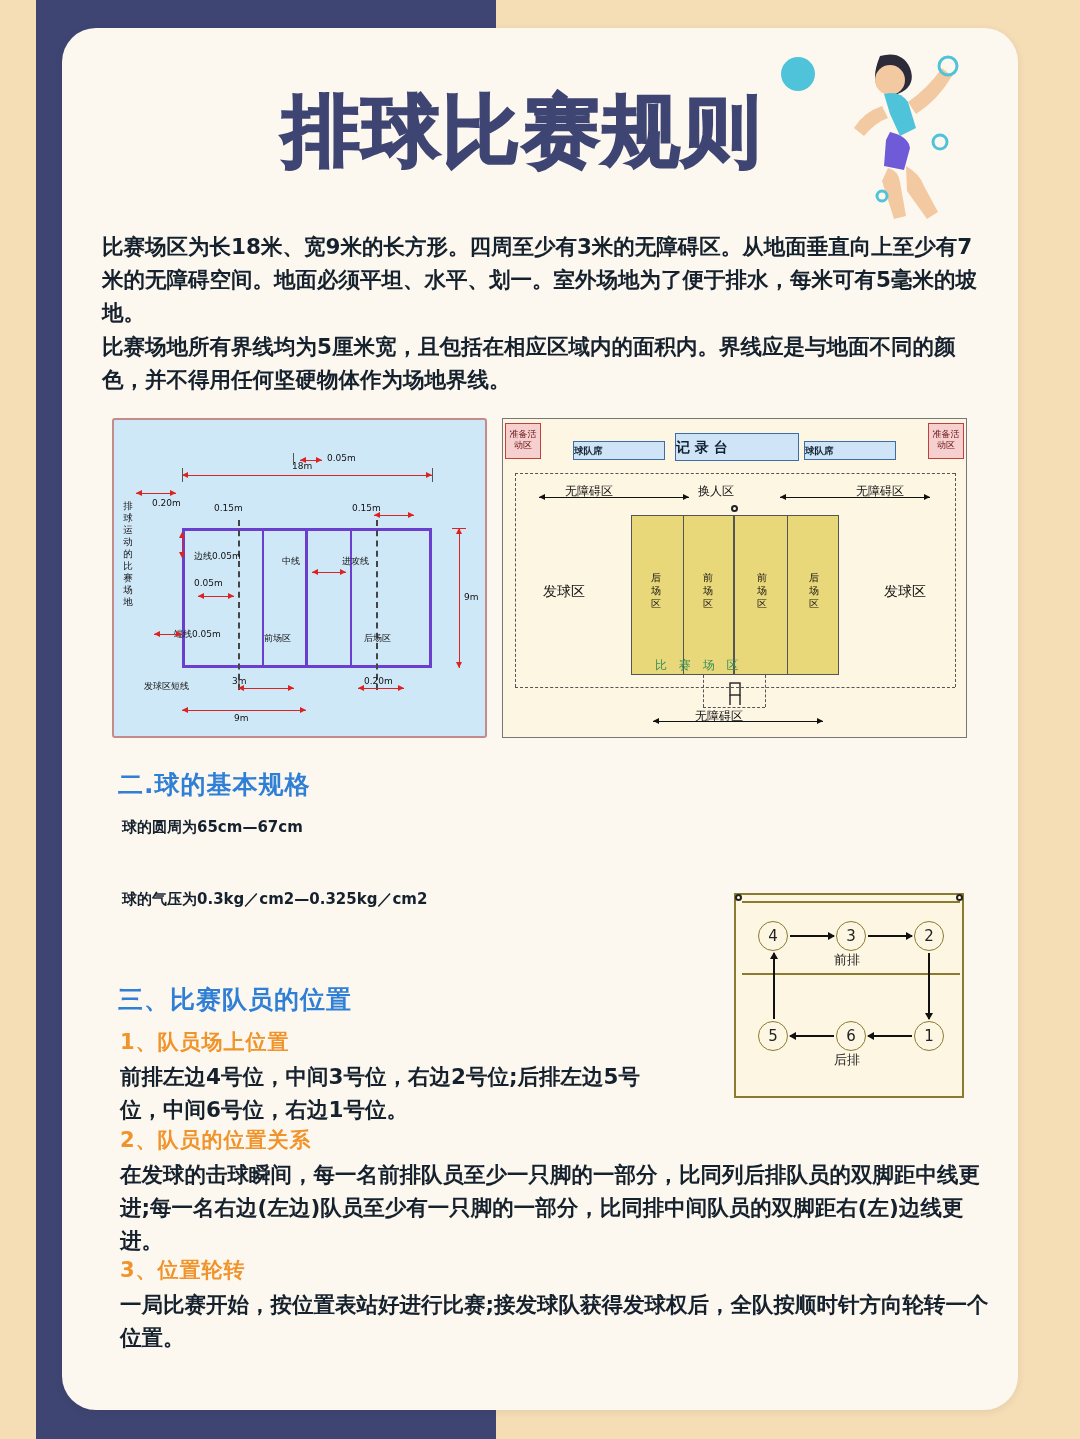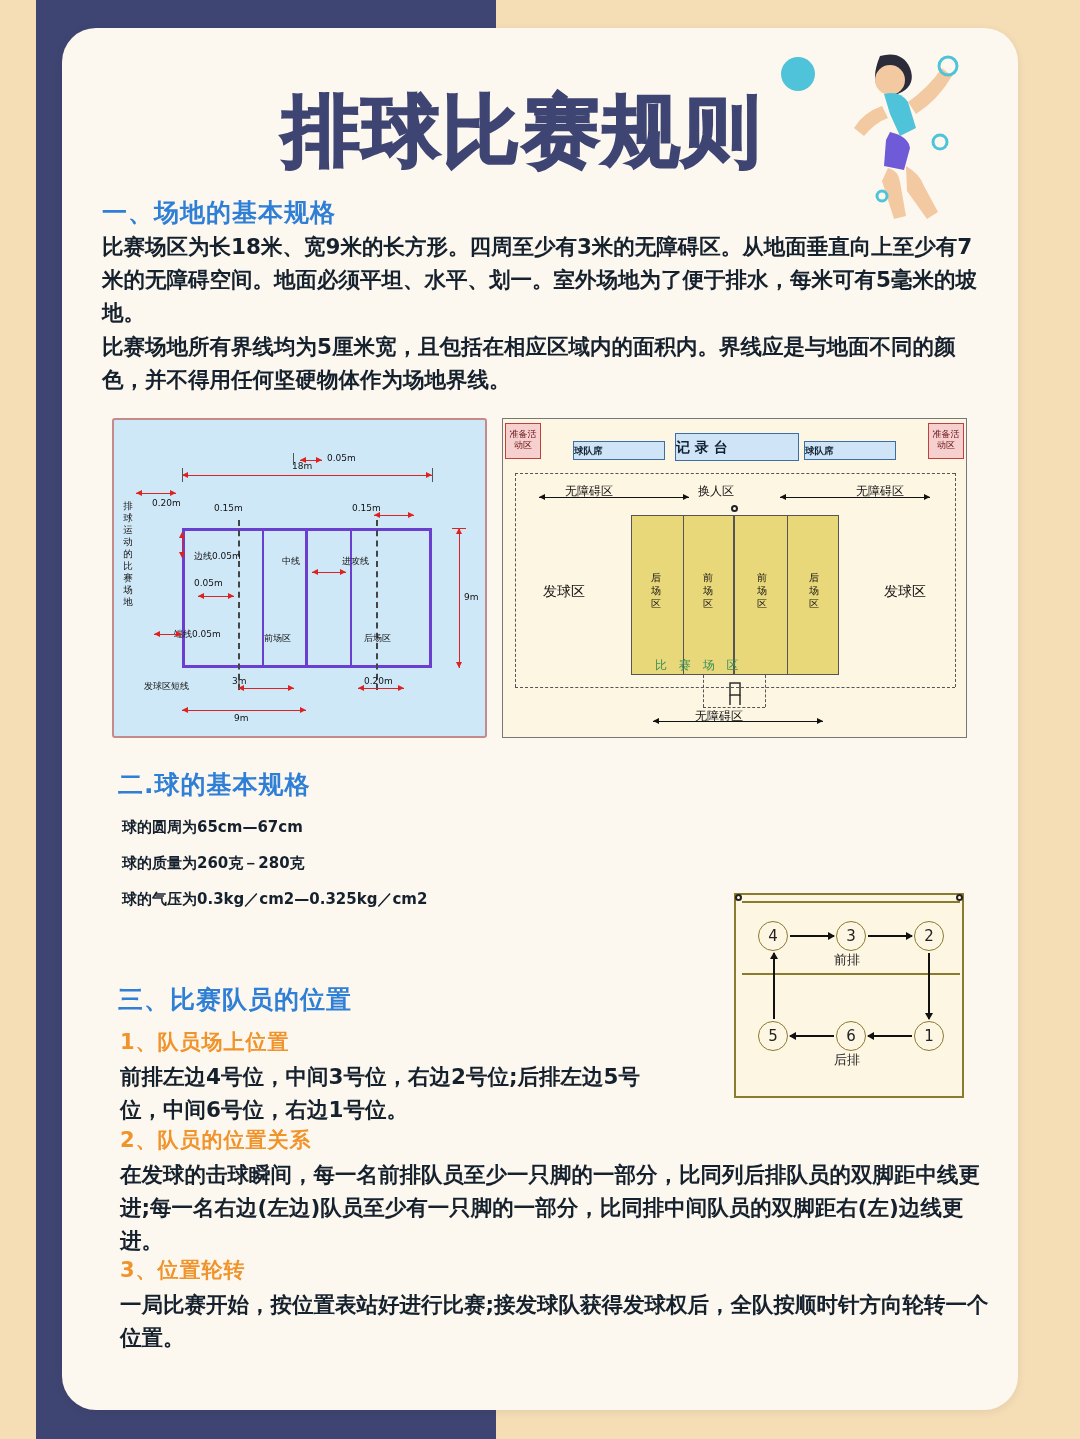--- a/index.html
+++ b/index.html
@@ -139,21 +139,20 @@
     <path d="M128 86 q18 4 20 16 l-6 22 l-20 -4 l2 -26z" fill="#6f5bd8"></path>
     <path d="M126 122 q10 2 12 14 l6 34 l-12 3 l-12 -38z" fill="#f2c9a0"></path>
     <path d="M144 120 q14 8 18 20 l14 26 l-11 7 l-20 -28z" fill="#f2c9a0"></path>
     <path d="M146 56 q20 -14 34 -34 l10 8 q-14 24 -36 38z" fill="#f2c9a0"></path>
     <path d="M120 60 q-18 6 -28 22 l10 8 q12 -14 24 -18z" fill="#f2c9a0"></path>
     <circle cx="186" cy="20" r="9" fill="none" stroke="#4fc3d9" stroke-width="3"></circle>
     <circle cx="178" cy="96" r="7" fill="none" stroke="#4fc3d9" stroke-width="3"></circle>
     <circle cx="120" cy="150" r="5" fill="none" stroke="#4fc3d9" stroke-width="3"></circle>
   </svg>
 
-  <div class="h2" style="left:40px; top:168px;">一、场地的基本规格</div>
   <div class="para" style="left:40px; top:202px; width:884px;">比赛场区为长18米、宽9米的长方形。四周至少有3米的无障碍区。从地面垂直向上至少有7米的无障碍空间。地面必须平坦、水平、划一。室外场地为了便于排水，每米可有5毫米的坡地。</div>
   <div class="para" style="left:40px; top:302px; width:884px;">比赛场地所有界线均为5厘米宽，且包括在相应区域内的面积内。界线应是与地面不同的颜色，并不得用任何坚硬物体作为场地界线。</div>
 
   <div class="court-left">
 
     <div class="cl-tv" style="left:8px; top:80px;">排球运动的比赛场地</div>
 
     <div class="cl-rect" style="left:68px; top:108px; width:250px; height:140px;"></div>
 
     <div class="cl-line" style="left:191px; top:108px; width:3px; height:140px;"></div>
@@ -261,21 +260,20 @@
       <line x1="5" y1="14" x2="5" y2="24" stroke="#222" stroke-width="1.4"></line>
       <line x1="15" y1="14" x2="15" y2="24" stroke="#222" stroke-width="1.4"></line>
     </svg>
 
     <div class="cr-arw" style="left:150px; top:302px; width:170px;"></div>
     <div class="cr-t" style="left:192px; top:289px;">无障碍区</div>
   </div>
 
   <div class="h2" style="left:56px; top:740px;">二.球的基本规格</div>
   <div class="mono-line" style="left:60px; top:782px;">球的圆周为65cm—67cm</div>
-  <div class="mono-line" style="left:60px; top:818px;">球的质量为260克－280克</div>
   <div class="mono-line" style="left:60px; top:854px;">球的气压为0.3kg／cm2—0.325kg／cm2</div>
 
   <div class="h2" style="left:56px; top:955px; font-size:25px;">三、比赛队员的位置</div>
   <div class="h3" style="left:58px; top:1000px;">1、队员场上位置</div>
   <div class="para" style="left:58px; top:1032px; width:560px;">前排左边4号位，中间3号位，右边2号位;后排左边5号位，中间6号位，右边1号位。</div>
 
   <div class="h3" style="left:58px; top:1098px;">2、队员的位置关系</div>
   <div class="para" style="left:58px; top:1130px; width:872px;">在发球的击球瞬间，每一名前排队员至少一只脚的一部分，比同列后排队员的双脚距中线更进;每一名右边(左边)队员至少有一只脚的一部分，比同排中间队员的双脚距右(左)边线更进。</div>
 
   <div class="h3" style="left:58px; top:1228px;">3、位置轮转</div>

